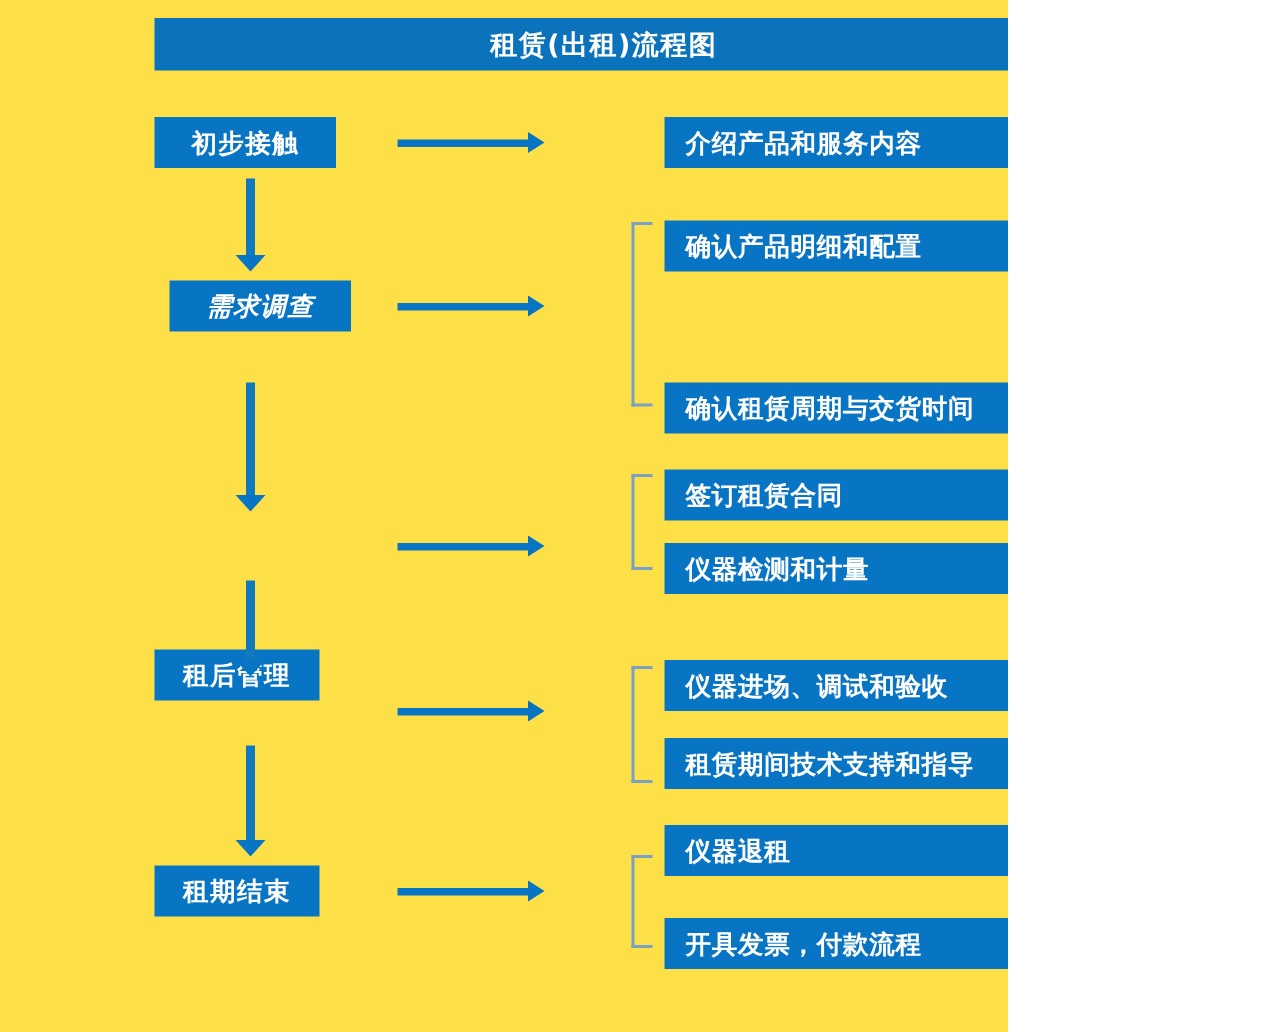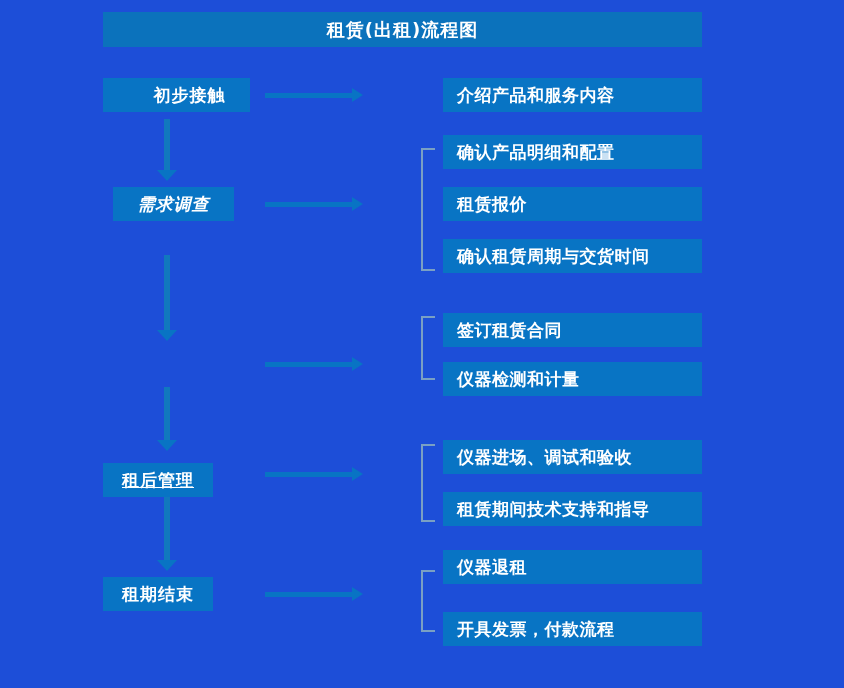--- a/index.html
+++ b/index.html
@@ -2,23 +2,23 @@
 <html><head>
 <meta charset="utf-8">
 <style>
   html, body {
     margin: 0;
     padding: 0;
     background: #ffffff;
   }
   #canvas {
     position: relative;
-    width: 844px;
+    width: 672px;
     height: 688px;
-    background: #1d4ed8;
+    background: #fde047;
     font-family: "DejaVu Sans", "Liberation Sans", sans-serif;
     overflow: hidden;
   }
 
   
   .title-bar {
     position: absolute;
     left: 103px;
     top: 12px;
     width: 599px;
@@ -125,26 +125,26 @@
     box-sizing: border-box;
   }
 </style>
 </head>
 <body>
 
 <div id="canvas">
 
   <div class="title-bar">租赁(出租)流程图</div>
 
-  <div class="stage-box" style="left:103px; top:78px; width:121px;padding-left:26px;">初步接触</div>
+  <div class="stage-box" style="left:103px; top:78px; width:121px;">初步接触</div>
 
   <div class="stage-box" style="left:113px; top:187px; width:121px;font-style:italic;">需求调查</div>
 
 
-  <div class="stage-box" style="left:103px; top:463px; width:110px;text-decoration:underline;">租后管理</div>
+  <div class="stage-box" style="left:103px; top:433px; width:110px;">租后管理</div>
 
   <div class="stage-box" style="left:103px; top:577px; width:110px;">租期结束</div>
 
   <div class="v-arrow" style="top:119px; height:62px;">
     <div class="shaft" style="height:51px;"></div>
     <div class="head"></div>
   </div>
 
   <div class="v-arrow" style="top:255px; height:86px;">
     <div class="shaft" style="height:75px;"></div>
@@ -182,23 +182,22 @@
     <div class="head"></div>
   </div>
 
   <div class="bracket" style="top:148px; height:123px;"></div>
   <div class="bracket" style="top:316px; height:64px;"></div>
   <div class="bracket" style="top:444px; height:78px;"></div>
   <div class="bracket" style="top:570px; height:62px;"></div>
 
   <div class="detail-box" style="top:78px;">介绍产品和服务内容</div>
 
-  <div class="detail-box" style="top:135px;">确认产品明细和配置</div>
-  <div class="detail-box" style="top:187px;">租赁报价</div>
-  <div class="detail-box" style="top:239px;">确认租赁周期与交货时间</div>
+  <div class="detail-box" style="top:147px;">确认产品明细和配置</div>
+  <div class="detail-box" style="top:255px;">确认租赁周期与交货时间</div>
 
   <div class="detail-box" style="top:313px;">签订租赁合同</div>
   <div class="detail-box" style="top:362px;">仪器检测和计量</div>
 
   <div class="detail-box" style="top:424px;margin-top:16px;">仪器进场、调试和验收</div>
   <div class="detail-box" style="top:492px;">租赁期间技术支持和指导</div>
 
   <div class="detail-box" style="top:550px;">仪器退租</div>
   <div class="detail-box" style="top:612px;">开具发票，付款流程</div>
 

